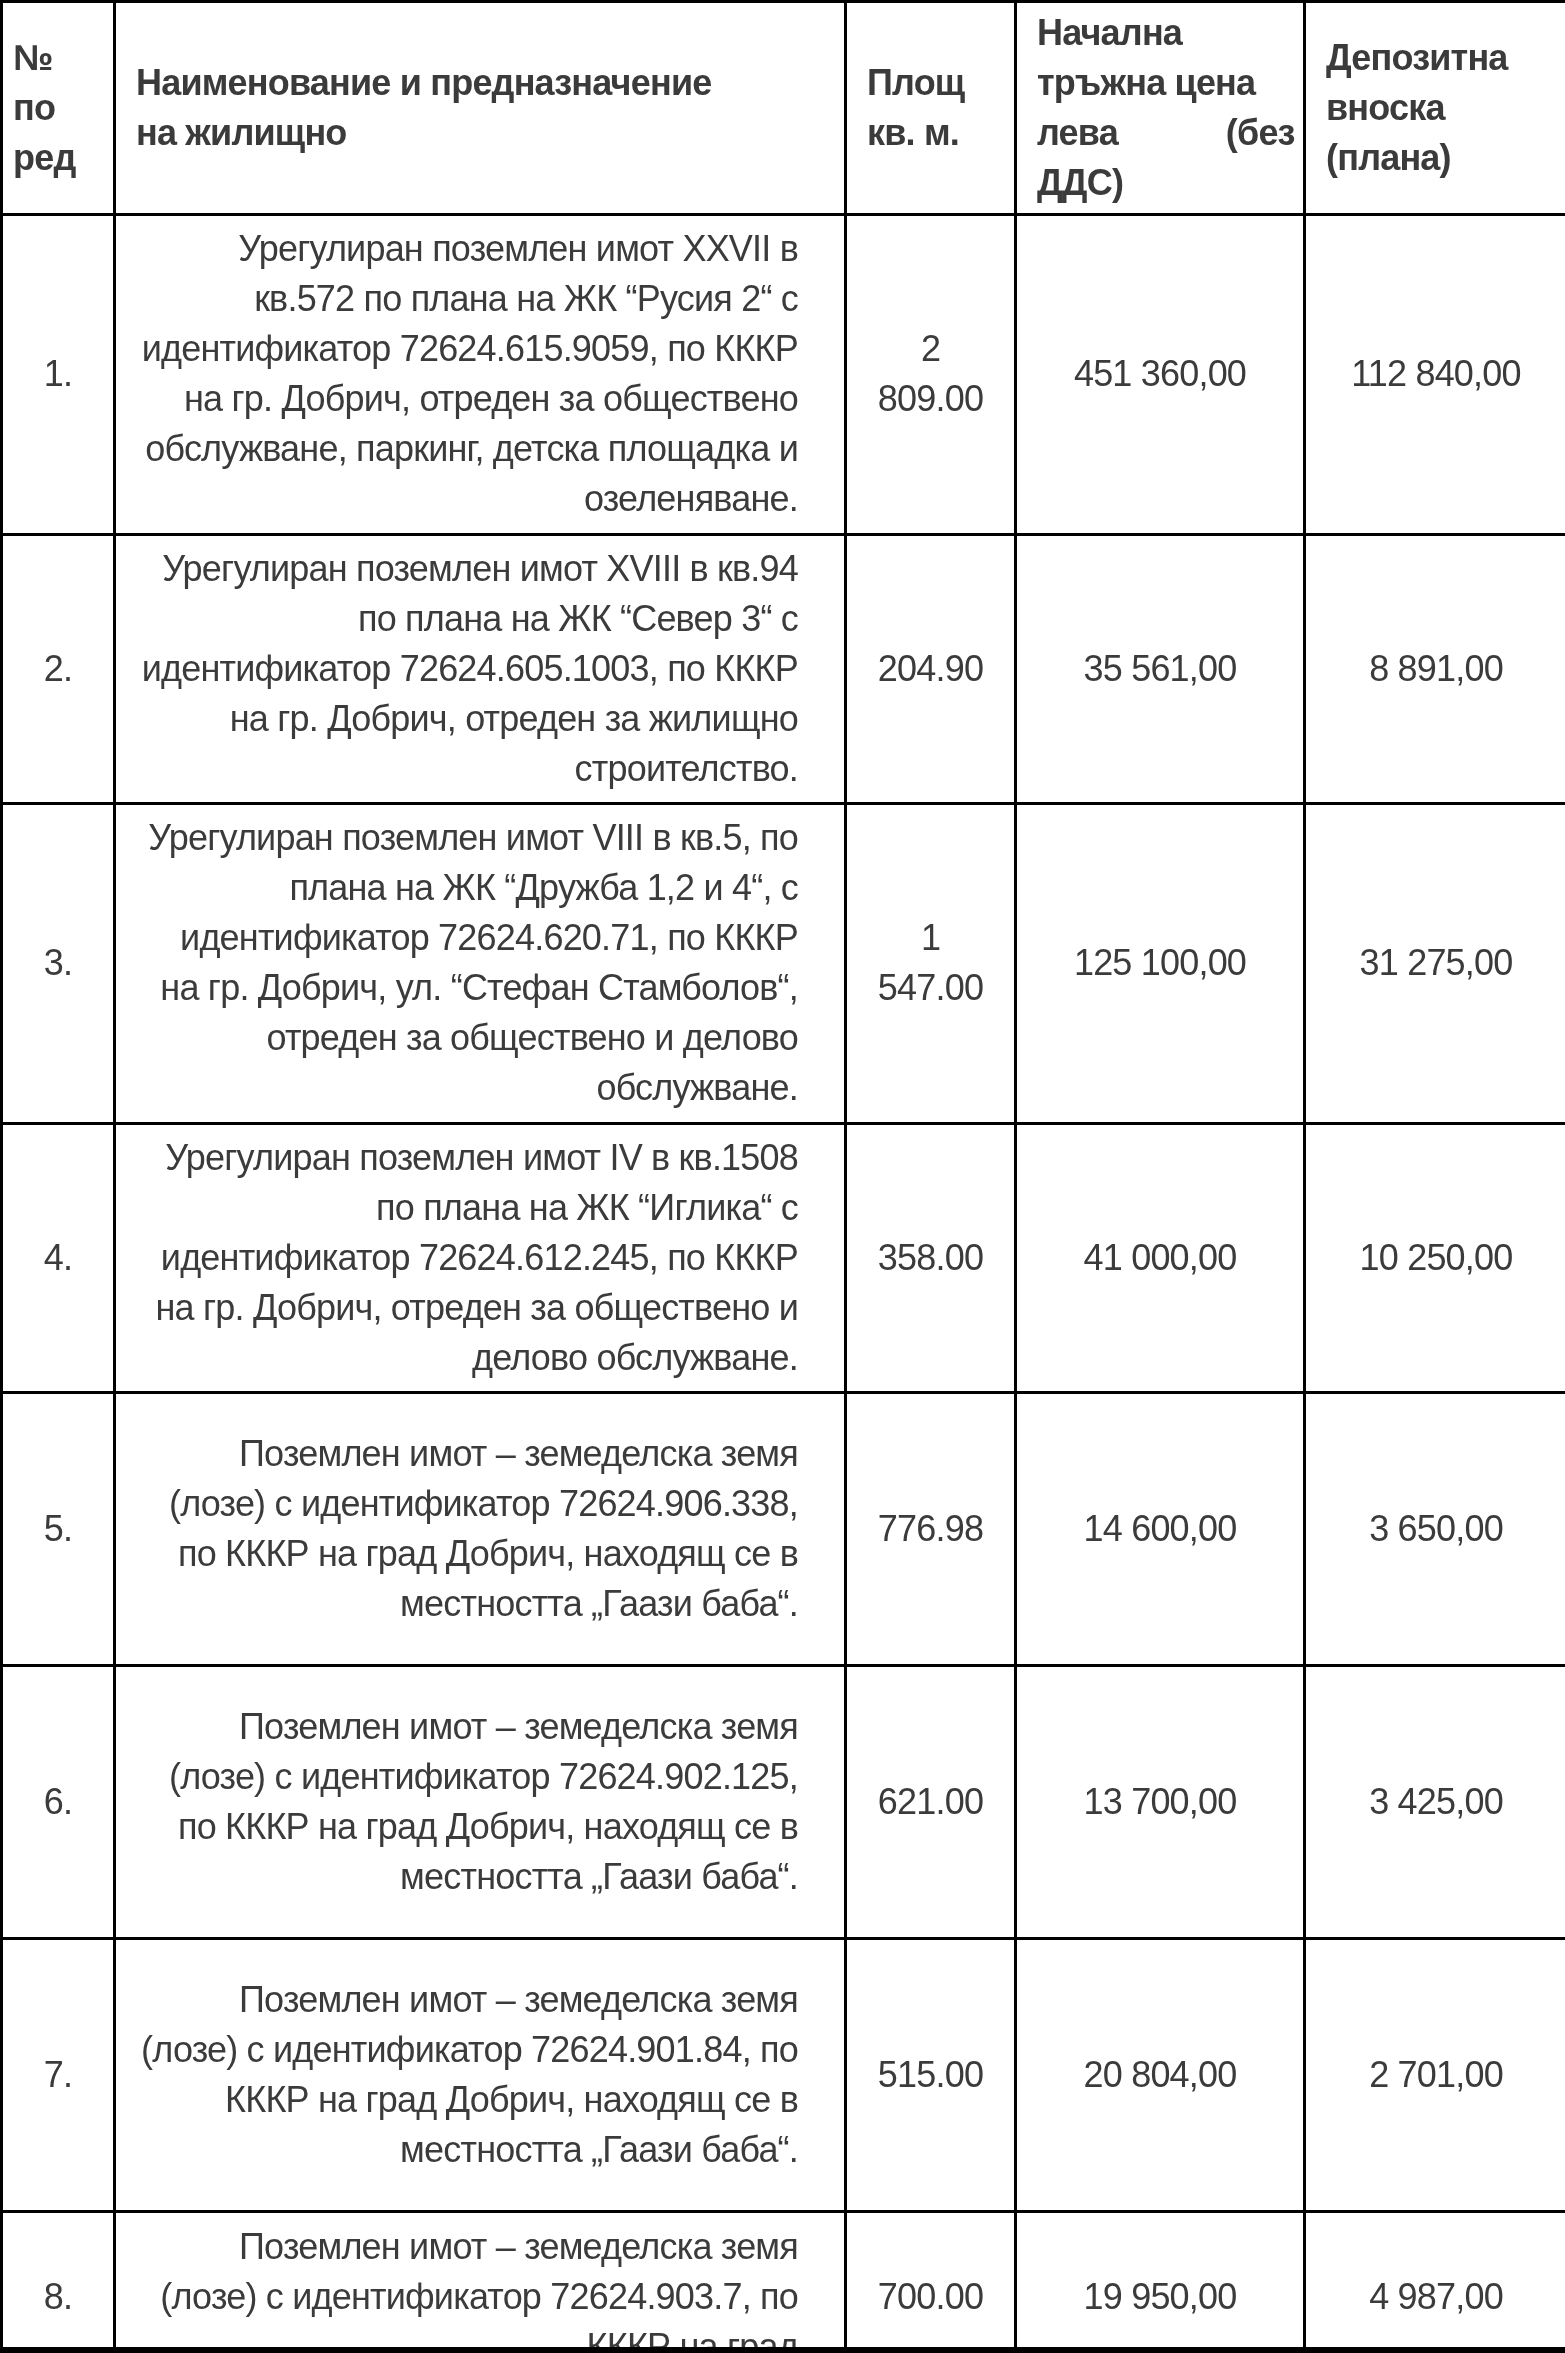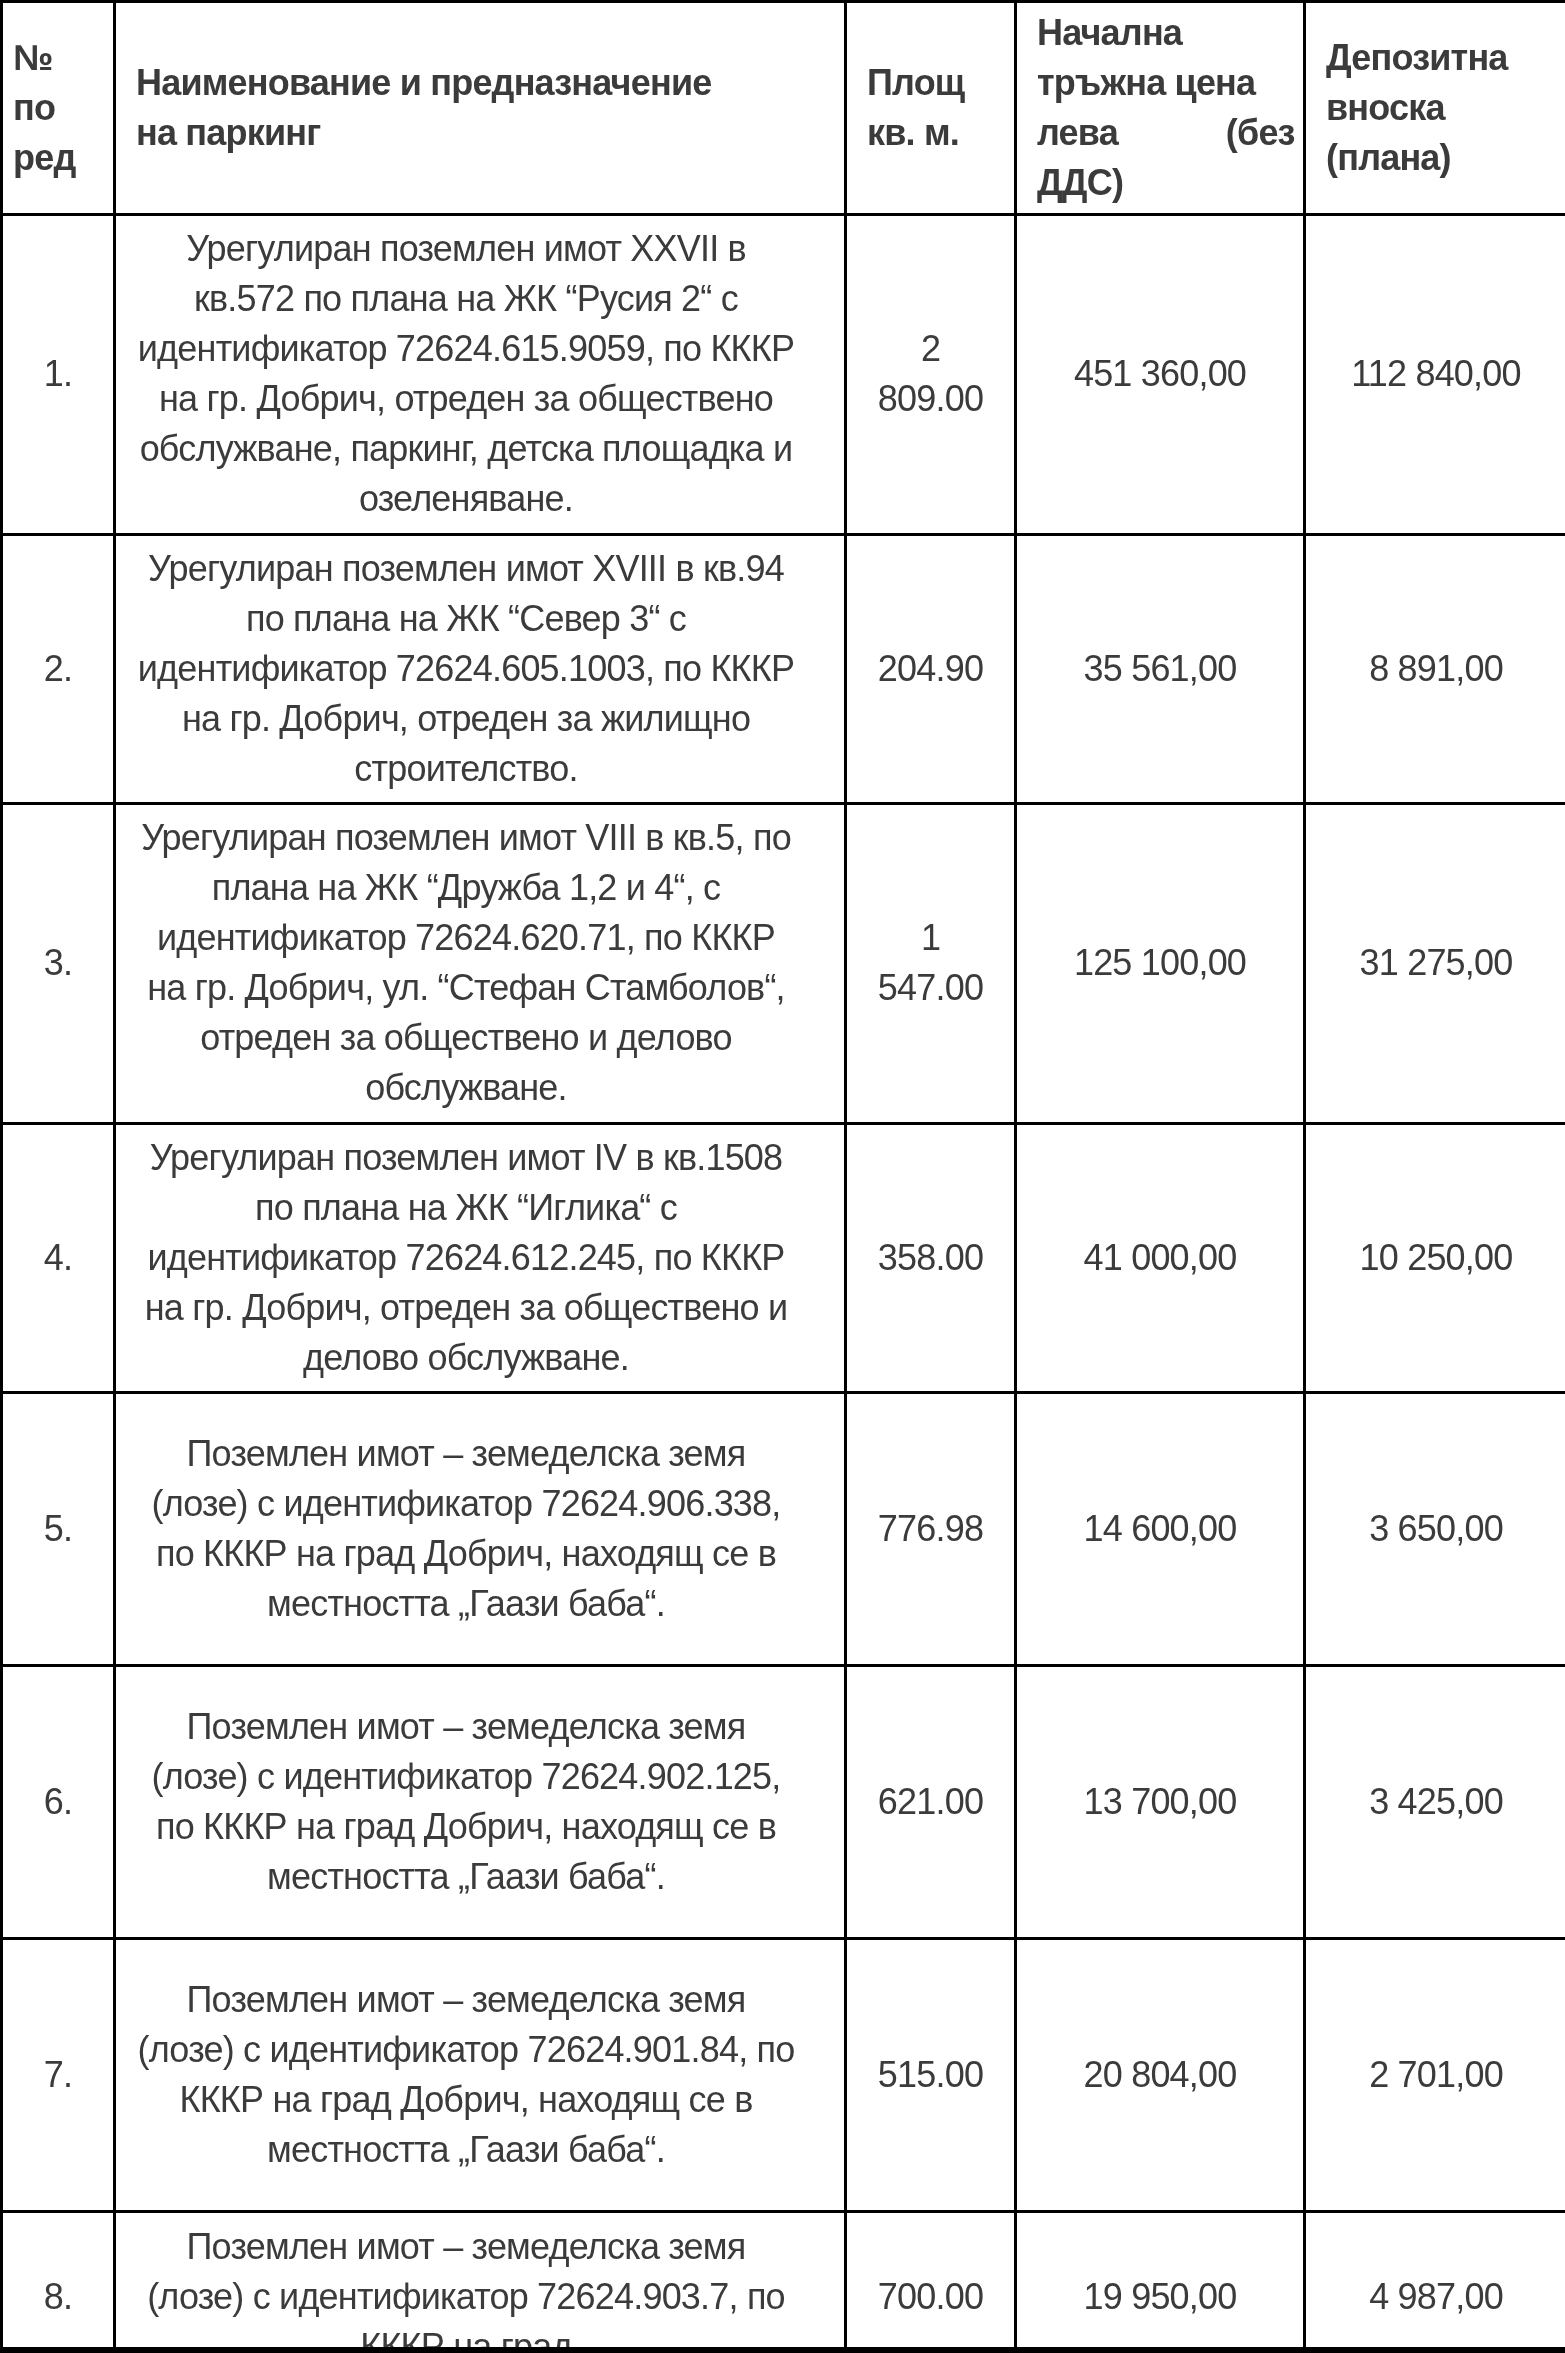--- a/index.html
+++ b/index.html
@@ -43,21 +43,21 @@
     vertical-align: middle;
     padding: 5px 8.3px 5px 20px;
   }
   th.h-num { padding-left: 10px; }
 
   td.c-num {
     text-align: center;
     vertical-align: middle;
   }
   td.c-desc {
-    text-align: center;
+    text-align: right;
     vertical-align: middle;
     padding: 8.3px 46px 8.3px 18px;
   }
   td.c-area, td.c-price, td.c-dep {
     text-align: center;
     vertical-align: middle;
     padding: 5px 20px;
   }
   
   [data-name="header-price"] .line:nth-child(3) {
@@ -85,21 +85,21 @@
   </colgroup>
   <tbody>
     <tr class="rh" data-name="header-row">
       <th class="h h-num" data-name="header-num">
           <div class="line">№</div>
           <div class="line">по</div>
           <div class="line">ред</div>
         </th>
       <th class="h" data-name="header-name">
           <div class="line">Наименование и предназначение</div>
-          <div class="line">на паркинг</div>
+          <div class="line">на жилищно</div>
         </th>
       <th class="h" data-name="header-area">
           <div class="line">Площ</div>
           <div class="line">кв. м.</div>
         </th>
       <th class="h" data-name="header-price">
           <div class="line">Начална</div>
           <div class="line">тръжна цена</div>
           <div class="line">лева (без</div>
           <div class="line">ДДС)</div>

